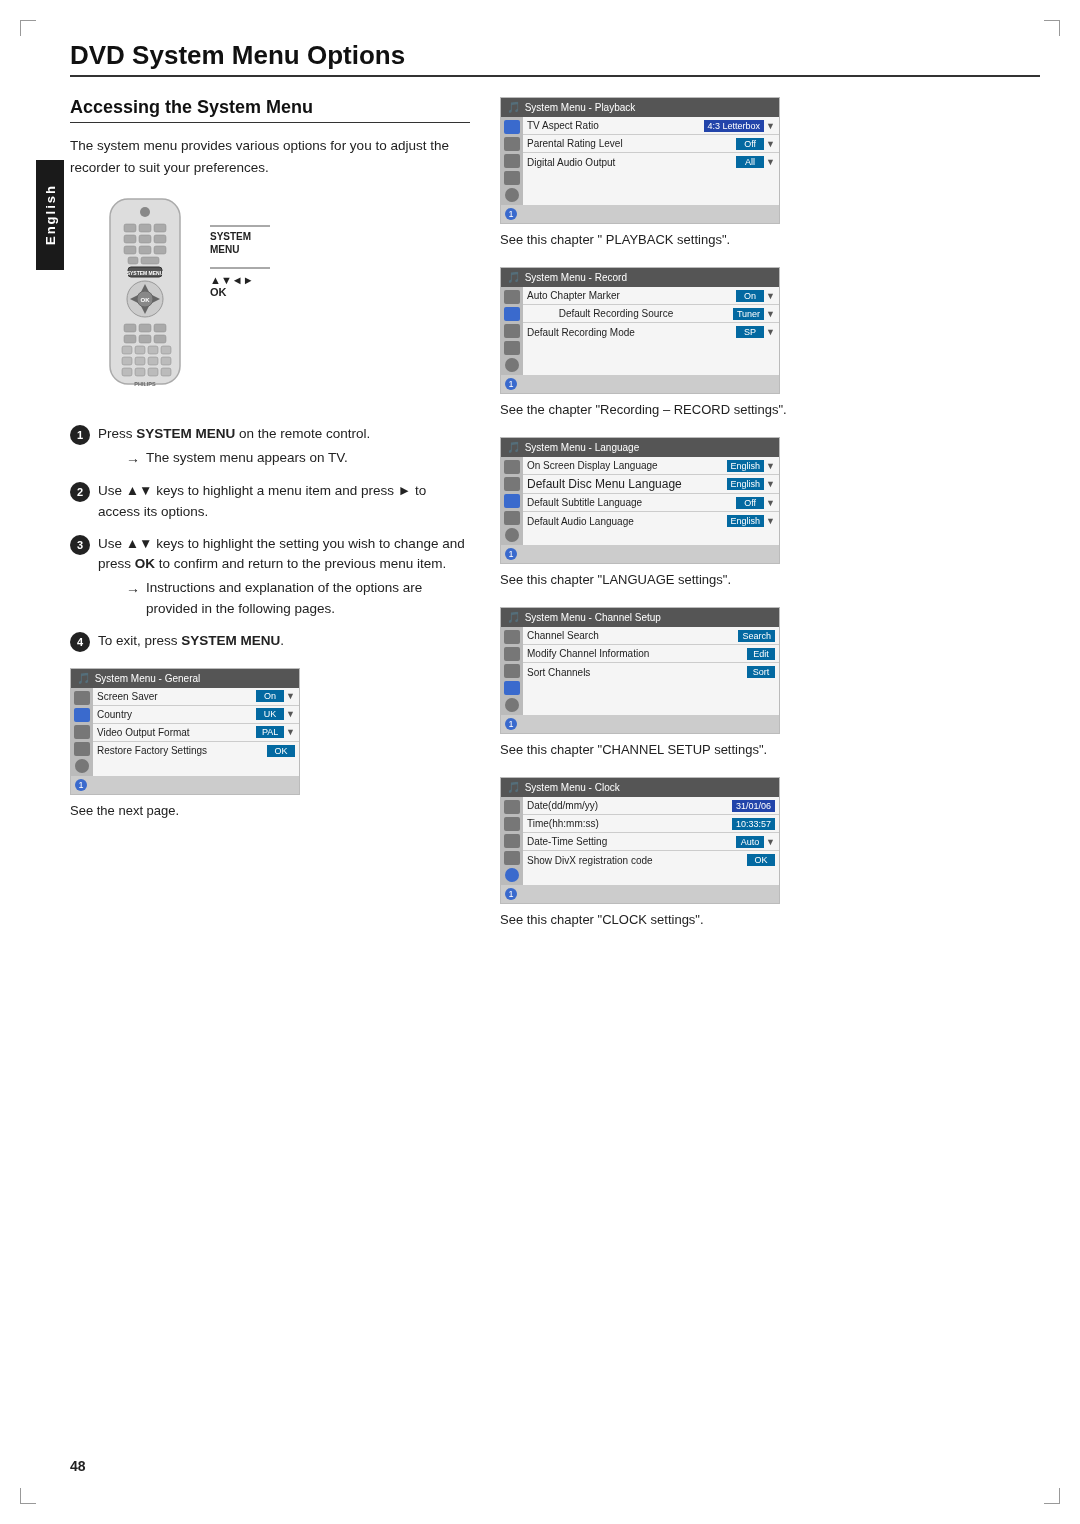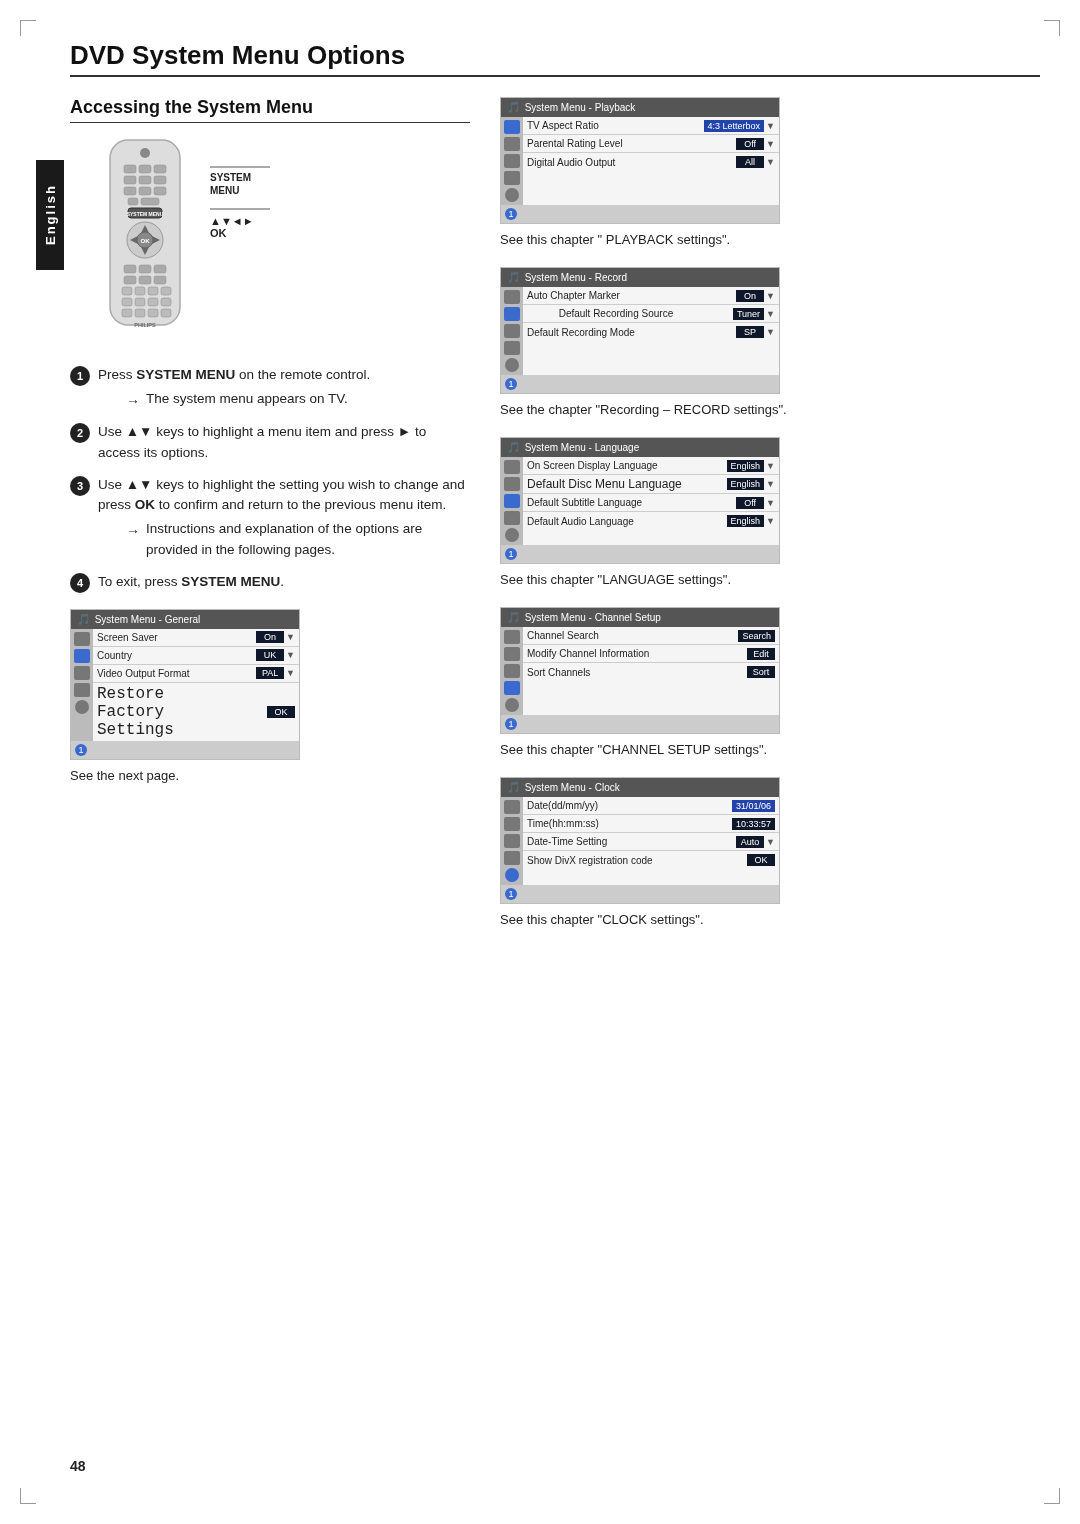--- a/index.html
+++ b/index.html
@@ -197,21 +197,21 @@
     }
 
     .menu-value-col {
       display: flex;
       align-items: center;
       gap: 2px;
       margin-left: 28px;
     }
 
     .menu-value-box {
-      background: #0f172a;
+      background: #0369a1;
       color: white;
       padding: 1px 4px;
       font-size: 9px;
       min-width: 28px;
       text-align: center;
     }
 
     .menu-value-box.blue {
       background: #2244aa;
     }
@@ -314,20 +314,21 @@
 <div class="english-tab">English</div>
 
 <div class="page-content">
 
   <div class="page-title">DVD System Menu Options</div>
 
   <div class="two-col">
 
     <div class="left-col">
       <div class="section-heading">Accessing the System Menu</div>
+      <div class="intro-text">The system menu provides various options for you to adjust the recorder to suit your preferences.</div>
 
       <div class="remote-area" style="position:relative; height:210px;">
         <div class="remote-svg-container" style="position:absolute; left:20px; top:0;">
           
           <svg width="110" height="200" viewBox="0 0 110 200" xmlns="http://www.w3.org/2000/svg">
 
             <rect x="20" y="5" width="70" height="185" rx="18" ry="18" fill="#ddd" stroke="#aaa" stroke-width="1.5"></rect>
 
             <circle cx="55" cy="18" r="5" fill="#888"></circle>
 
@@ -472,21 +473,21 @@
                 </div>
               </div>
               <div class="menu-row">
                 <span style="flex:1; font-size:10px;">Video Output Format</span>
                 <div class="menu-value-col">
                   <span class="menu-value-box">PAL</span>
                   <span class="dropdown-arrow">▼</span>
                 </div>
               </div>
               <div class="menu-row">
-                <span style="flex:1; font-size:16px;font-family:Liberation Mono, monospace;">Restore Factory Settings</span>
+                <span style="flex:1; font-size:10px;">Restore Factory Settings</span>
                 <div class="menu-value-col">
                   <span class="menu-value-box">OK</span>
                 </div>
               </div>
             </div>
           </div>
           <div class="menu-bottom-bar">
             <div class="bottom-number">1</div>
           </div>
         </div>

